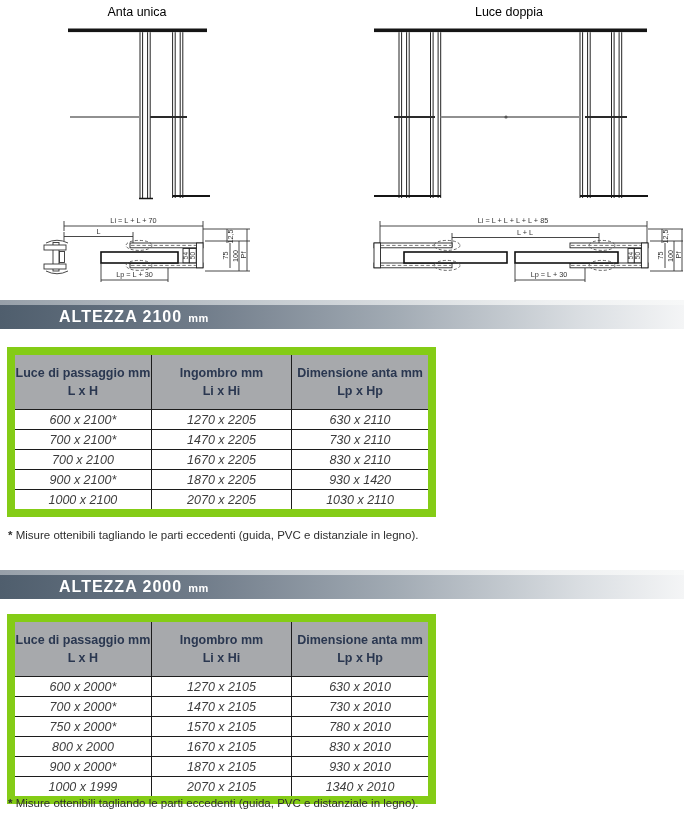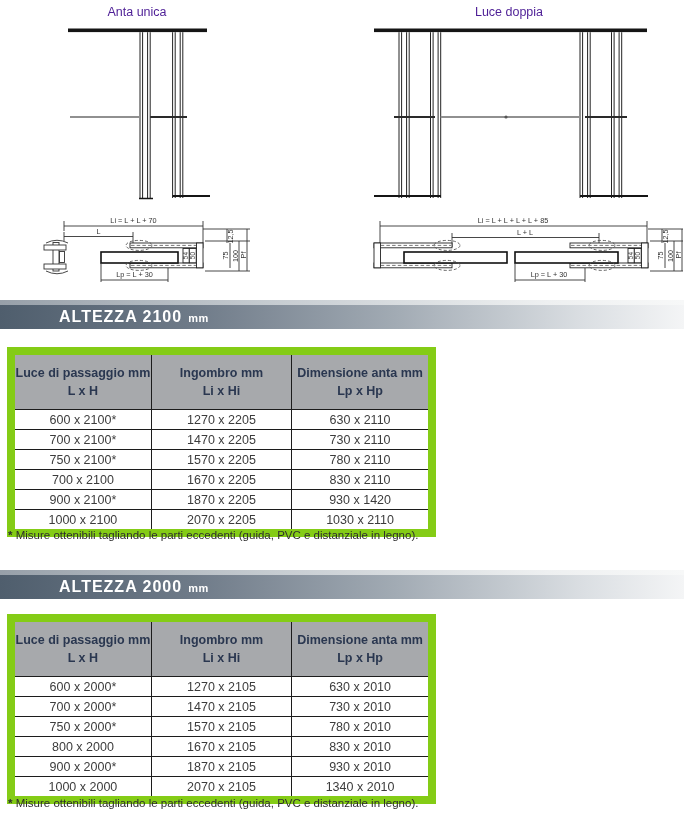--- a/index.html
+++ b/index.html
@@ -2,41 +2,41 @@
 <html><head>
 <meta charset="utf-8">
 <style>
   html,body{margin:0;padding:0;background:#fff;}
   body{width:684px;height:827px;position:relative;overflow:hidden;
        font-family:"Liberation Sans",sans-serif;}
   .page{position:absolute;inset:0;background:#fff;}
 
   
   .diagram-area{position:absolute;top:0;left:0;width:684px;height:300px;}
-  .diag-title{position:absolute;top:5px;font-size:12.5px;color:#4c1d95;text-align:center;}
+  .diag-title{position:absolute;top:5px;font-size:12.5px;color:#000000;text-align:center;}
   .t-single{left:72px;width:130px;}
   .t-double{left:443px;width:132px;}
   svg text{font-family:"Liberation Sans",sans-serif;}
 
   
   .banner{position:absolute;left:0;width:684px;height:29px;
           background:linear-gradient(90deg,#4f5e6d 0%,#6e7a88 28%,#a2abb4 58%,#dadee2 85%,#f4f5f6 100%);}
   .banner::before{content:"";position:absolute;top:0;left:0;width:684px;height:5px;
           background:linear-gradient(90deg,#97a0a9 0%,#c6ccd1 40%,#eef0f1 80%,#f7f8f8 100%);}
   .banner-text{position:absolute;left:15px;top:8px;color:#ffffff;font-weight:bold;
           font-size:16px;letter-spacing:1px;white-space:nowrap;margin-left:44px;}
   .banner-unit{font-size:11px;margin-left:6px;letter-spacing:0.5px;}
 
   
   table.spec-table{position:absolute;left:7px;width:429px;border-collapse:collapse;
           table-layout:fixed;border:8px solid #84cc16;}
   table.spec-table th{border:1.6px solid #1c1c1c;background:#a7a9ac;color:#2a3750;
           font-size:12.5px;font-weight:bold;height:54px;line-height:1.45;text-align:center;padding:0;}
   table.spec-table td{border:1.4px solid #1c1c1c;height:19px;font-size:12.5px;color:#3c3c3c;
-          text-align:center;padding:0;background:#fff;}
+          text-align:center;padding:0;background:#fff;font-style:italic;}
 
   .footnote{position:absolute;left:8px;font-size:11.5px;color:#2e2e2e;}
   .footnote b{font-weight:bold;}
 </style>
 </head>
 <body>
 
 <div class="page">
 
   <div class="diagram-area">
@@ -198,25 +198,20 @@
           <td>600 x 2100*</td>
           <td>1270 x 2205</td>
           <td>630 x 2110</td>
         </tr>
         <tr>
           <td>700 x 2100*</td>
           <td>1470 x 2205</td>
           <td>730 x 2110</td>
         </tr>
         <tr>
-          <td>750 x 2100*</td>
-          <td>1570 x 2205</td>
-          <td>780 x 2110</td>
-        </tr>
-        <tr>
           <td>700 x 2100</td>
           <td>1670 x 2205</td>
           <td>830 x 2110</td>
         </tr>
         <tr>
           <td>900 x 2100*</td>
           <td>1870 x 2205</td>
           <td>930 x 1420</td>
         </tr>
         <tr>
@@ -261,21 +256,21 @@
           <td>800 x 2000</td>
           <td>1670 x 2105</td>
           <td>830 x 2010</td>
         </tr>
         <tr>
           <td>900 x 2000*</td>
           <td>1870 x 2105</td>
           <td>930 x 2010</td>
         </tr>
         <tr>
-          <td>1000 x 2000</td>
+          <td>1000 x 1999</td>
           <td>2070 x 2105</td>
           <td>1340 x 2010</td>
         </tr>
       </tbody>
   </table>
 
   <div class="footnote" style="top:797px"><b>*</b> <span>Misure ottenibili tagliando le parti eccedenti (guida, PVC e distanziale in legno).</span></div>
 
 </div>
 

